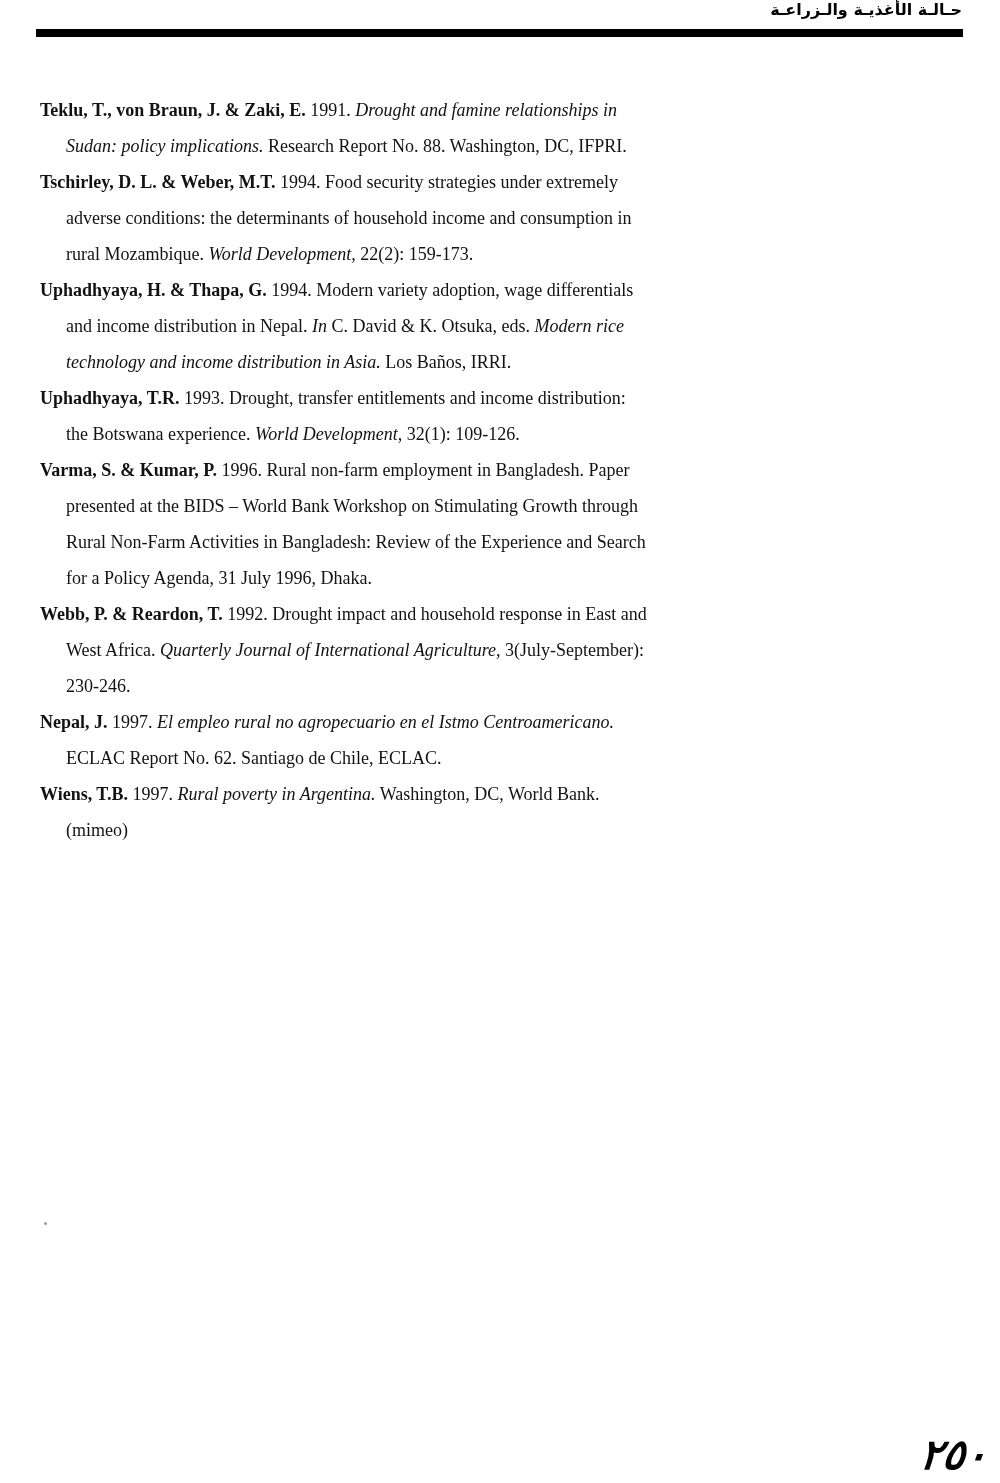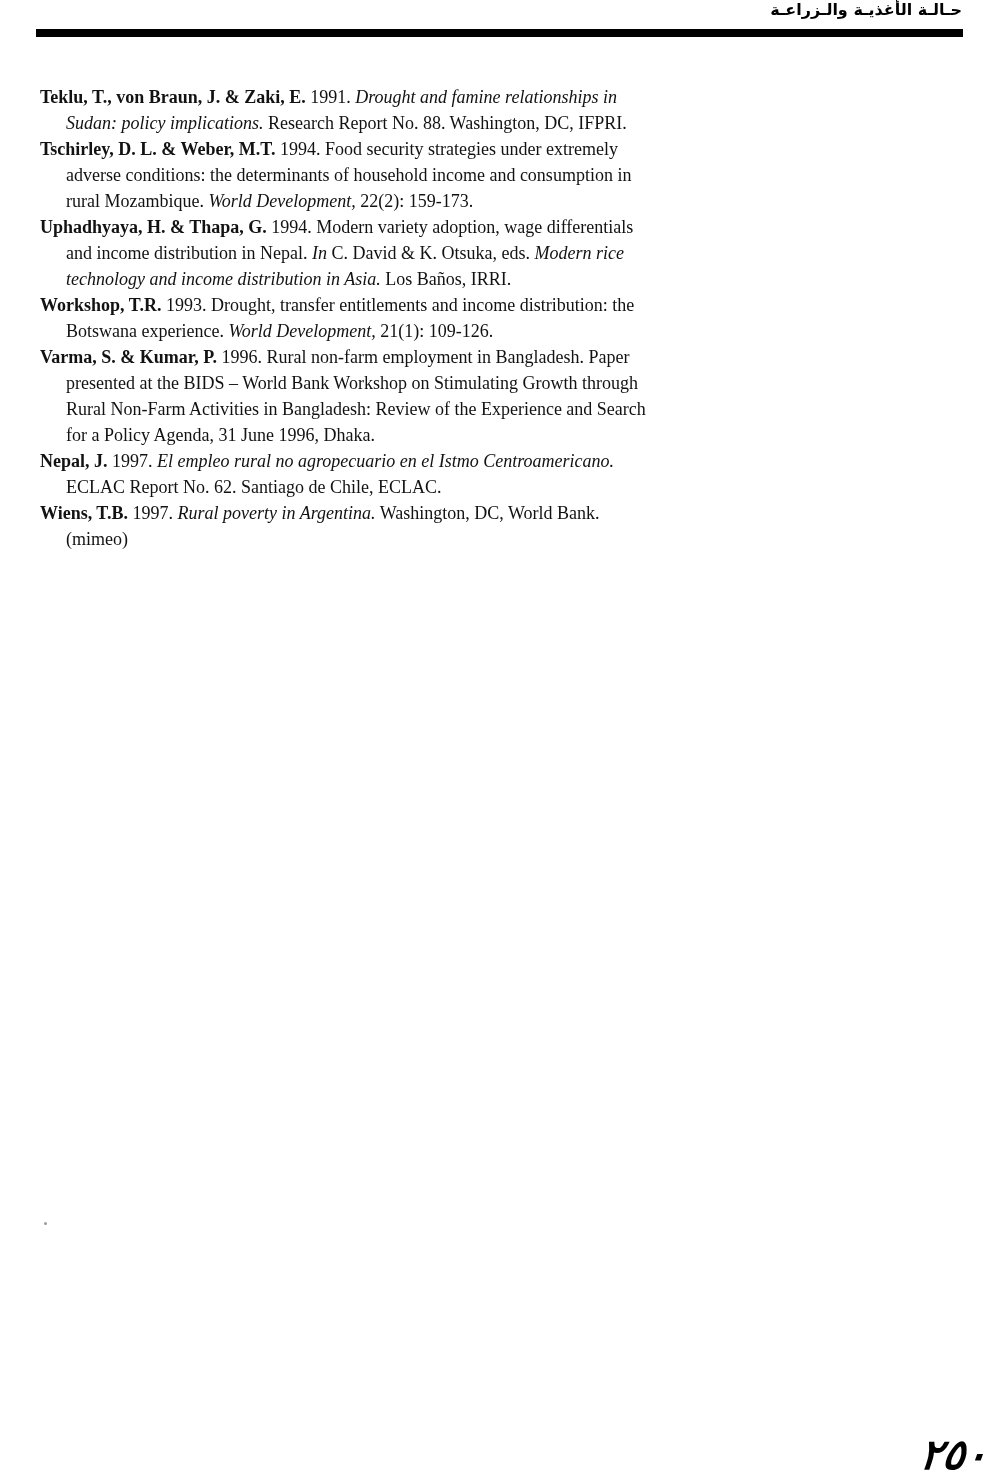--- a/index.html
+++ b/index.html
@@ -31,25 +31,25 @@
   .header-rule {
     position: absolute;
     top: 29px;
     left: 36px;
     right: 37px;
     height: 8px;
     background: #000;
   }
   .refs {
     position: absolute;
-    top: 84px;
+    top: 92px;
     left: 40px;
     width: 608px;
     font-size: 18px;
-    line-height: 26px;
+    line-height: 36px;
   }
   .ref {
     margin: 0;
     padding-left: 26px;
     text-indent: -26px;
   }
   .ref .b { font-weight: bold; }
   .ref .i { font-style: italic; }
   .ref .n { font-weight: normal; font-style: normal; }
   .scan-dot {
@@ -79,22 +79,23 @@
 <div class="page">
 
   <div class="arabic-header">حـالـة الأغذيـة والـزراعـة</div>
 
   <div class="header-rule"></div>
 
   <div class="refs">
       <p class="ref"><span class="b">Teklu, T., von Braun, J. &amp; Zaki, E.</span><span class="n"> 1991. </span><span class="i">Drought and famine relationships in Sudan: policy implications.</span><span class="n"> Research Report No. 88. Washington, DC, IFPRI.</span></p>
       <p class="ref"><span class="b">Tschirley, D. L. &amp; Weber, M.T.</span><span class="n"> 1994. Food security strategies under extremely adverse conditions: the determinants of household income and consumption in rural Mozambique. </span><span class="i">World Development,</span><span class="n"> 22(2): 159-173.</span></p>
       <p class="ref"><span class="b">Uphadhyaya, H. &amp; Thapa, G.</span><span class="n"> 1994. Modern variety adoption, wage differentials and income distribution in Nepal. </span><span class="i">In</span><span class="n"> C. David &amp; K. Otsuka, eds. </span><span class="i">Modern rice technology and income distribution in Asia.</span><span class="n"> Los Baños, IRRI.</span></p>
-      <p class="ref"><span class="b">Workshop, T.R.</span><span class="n"> 1993. Drought, transfer entitlements and income distribution: the Botswana experience. </span><span class="i">World Development,</span><span class="n"> 21(1): 109-126.</span></p>
-      <p class="ref"><span class="b">Varma, S. &amp; Kumar, P.</span><span class="n"> 1996. Rural non-farm employment in Bangladesh. Paper presented at the BIDS – World Bank Workshop on Stimulating Growth through Rural Non-Farm Activities in Bangladesh: Review of the Experience and Search for a Policy Agenda, 31 June 1996, Dhaka.</span></p>
+      <p class="ref"><span class="b">Uphadhyaya, T.R.</span><span class="n"> 1993. Drought, transfer entitlements and income distribution: the Botswana experience. </span><span class="i">World Development,</span><span class="n"> 32(1): 109-126.</span></p>
+      <p class="ref"><span class="b">Varma, S. &amp; Kumar, P.</span><span class="n"> 1996. Rural non-farm employment in Bangladesh. Paper presented at the BIDS – World Bank Workshop on Stimulating Growth through Rural Non-Farm Activities in Bangladesh: Review of the Experience and Search for a Policy Agenda, 31 July 1996, Dhaka.</span></p>
+      <p class="ref"><span class="b">Webb, P. &amp; Reardon, T.</span><span class="n"> 1992. Drought impact and household response in East and West Africa. </span><span class="i">Quarterly Journal of International Agriculture,</span><span class="n"> 3(July-September): 230-246.</span></p>
       <p class="ref"><span class="b">Nepal, J.</span><span class="n"> 1997. </span><span class="i">El empleo rural no agropecuario en el Istmo Centroamericano.</span><span class="n"> ECLAC Report No. 62. Santiago de Chile, ECLAC.</span></p>
       <p class="ref"><span class="b">Wiens, T.B.</span><span class="n"> 1997. </span><span class="i">Rural poverty in Argentina.</span><span class="n"> Washington, DC, World Bank. (mimeo)</span></p>
     </div>
 
   <div class="scan-dot"></div>
 
   <div class="page-number">٢٥٠</div>
 
 </div>
 

